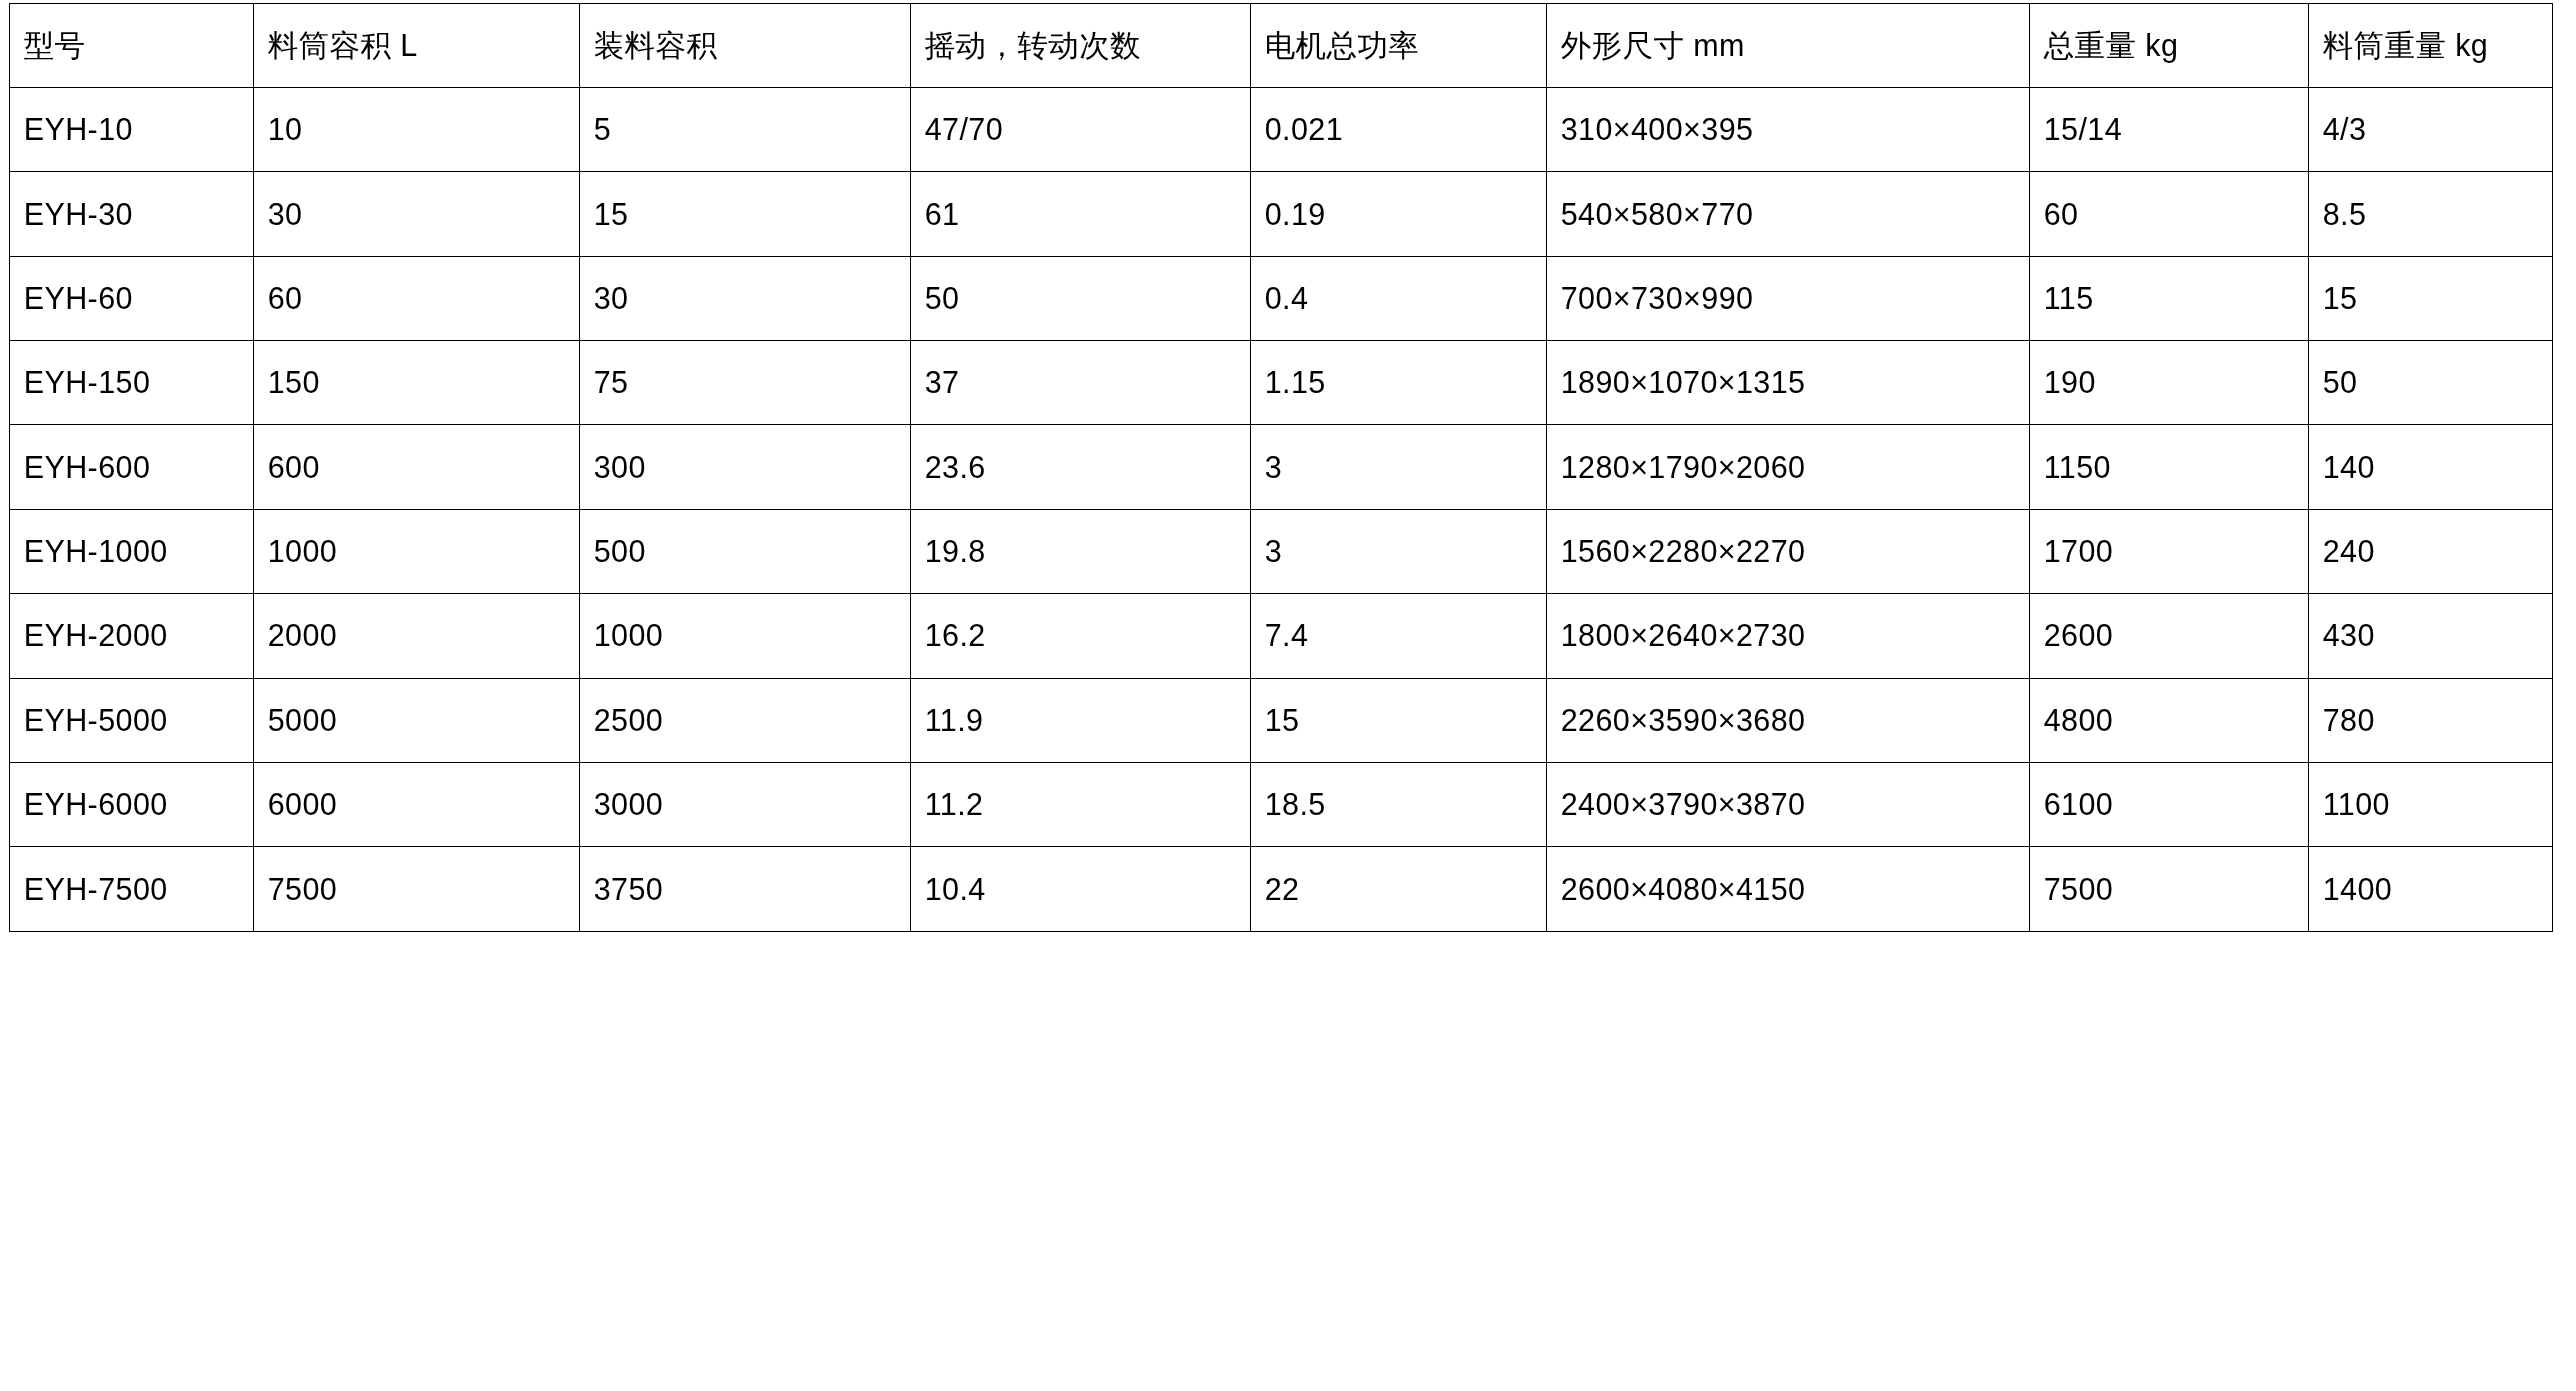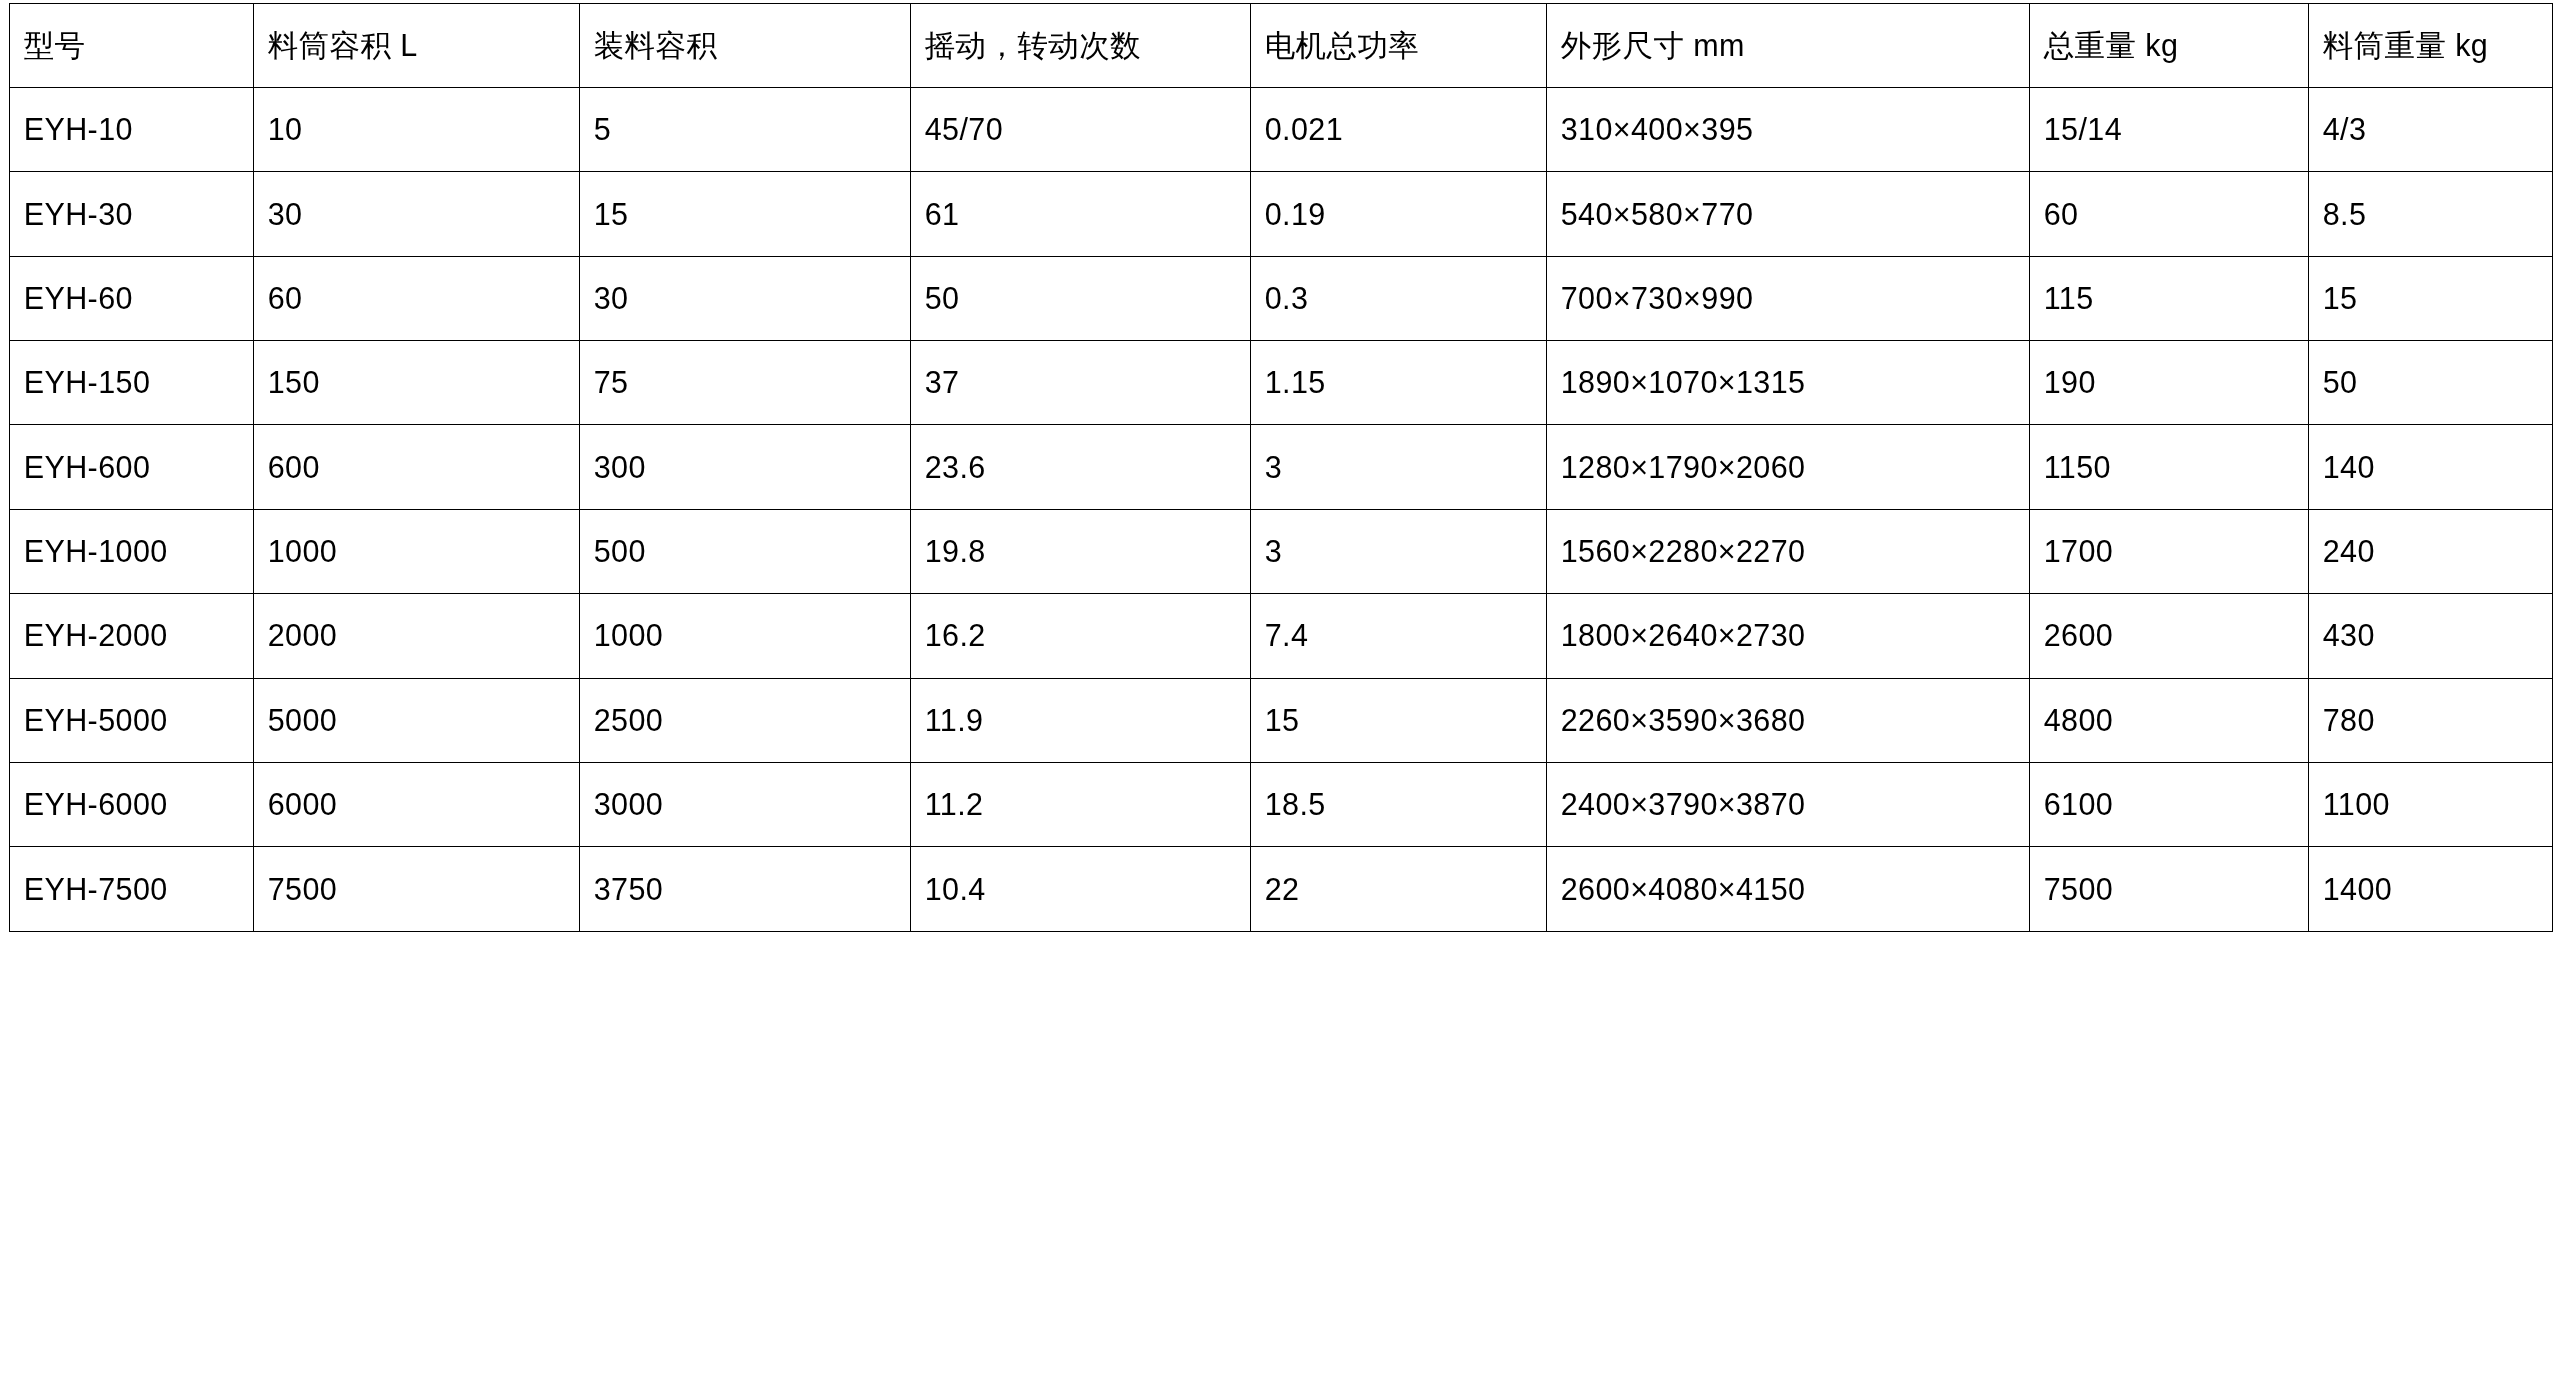--- a/index.html
+++ b/index.html
@@ -77,42 +77,42 @@
         <th>外形尺寸 mm</th>
         <th>总重量 kg</th>
         <th>料筒重量 kg</th>
       </tr>
     </thead>
     <tbody>
       <tr>
         <td>EYH-10</td>
         <td>10</td>
         <td>5</td>
-        <td>45/70</td>
+        <td>47/70</td>
         <td>0.021</td>
         <td>310×400×395</td>
         <td>15/14</td>
         <td>4/3</td>
       </tr>
       <tr>
         <td>EYH-30</td>
         <td>30</td>
         <td>15</td>
         <td>61</td>
         <td>0.19</td>
         <td>540×580×770</td>
         <td>60</td>
         <td>8.5</td>
       </tr>
       <tr>
         <td>EYH-60</td>
         <td>60</td>
         <td>30</td>
         <td>50</td>
-        <td>0.3</td>
+        <td>0.4</td>
         <td>700×730×990</td>
         <td>115</td>
         <td>15</td>
       </tr>
       <tr>
         <td>EYH-150</td>
         <td>150</td>
         <td>75</td>
         <td>37</td>
         <td>1.15</td>

